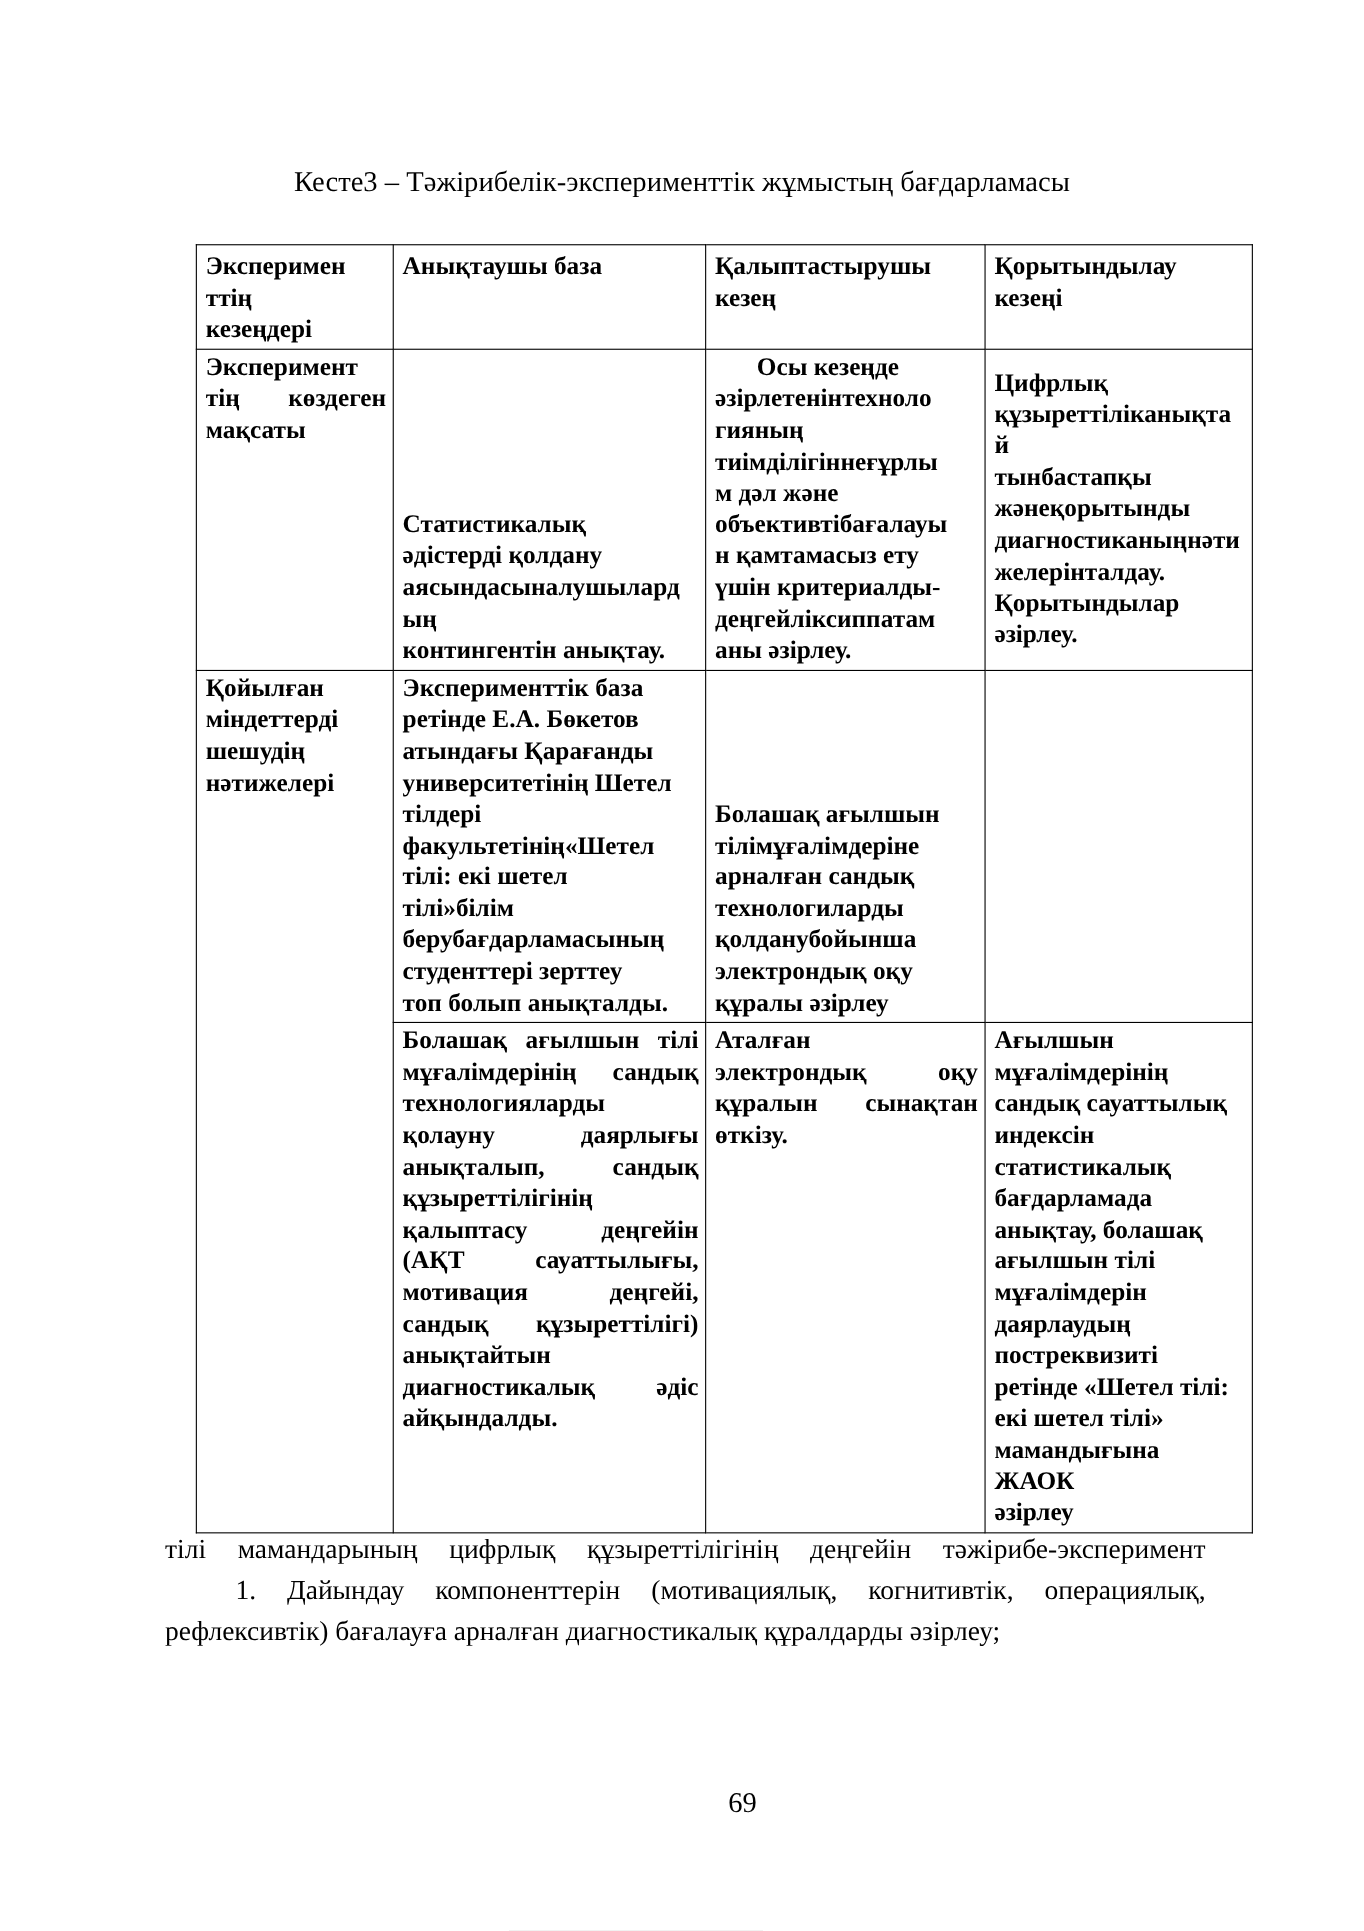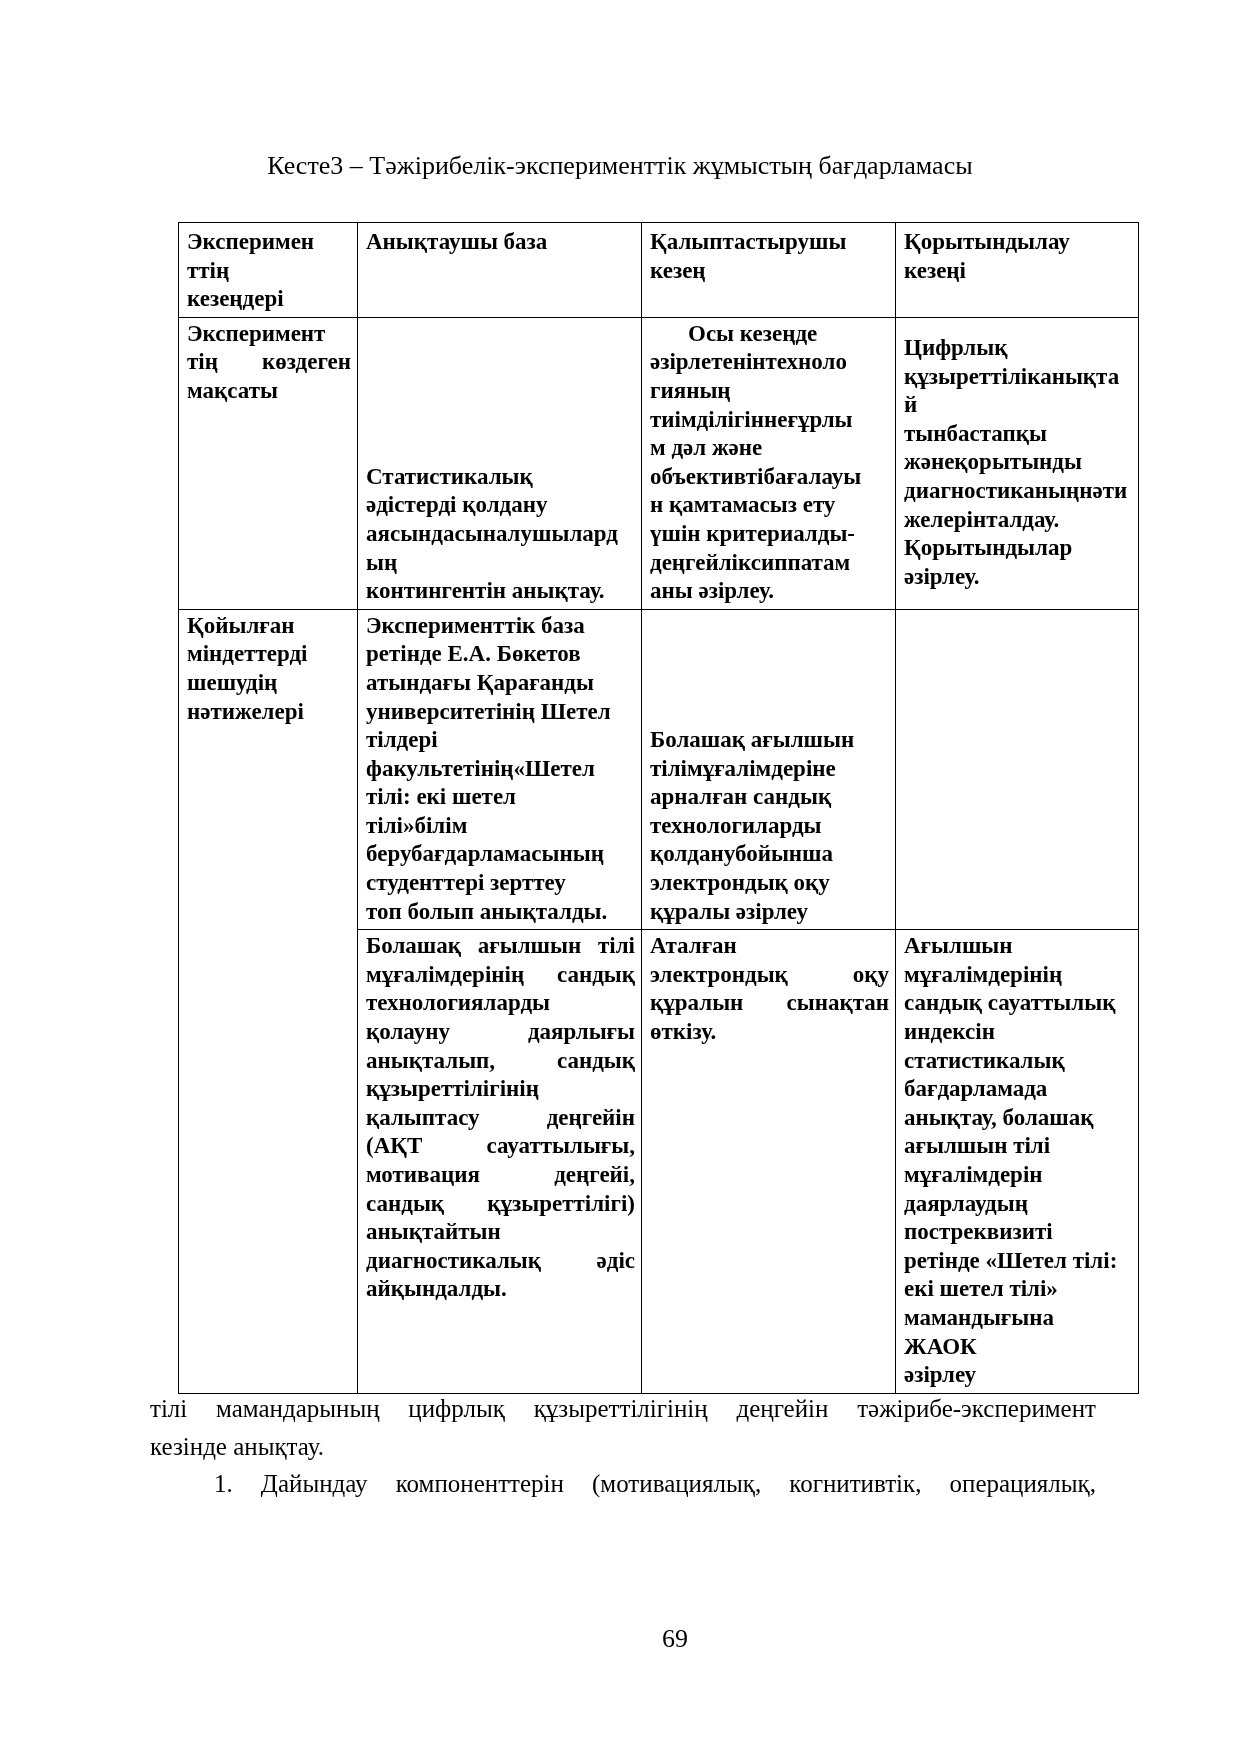--- a/index.html
+++ b/index.html
@@ -176,19 +176,19 @@
 екі шетел тілі»
 мамандығына ЖАОК
 әзірлеу</td>
       </tr>
     </tbody>
       </table>
   </div>
 
   <div class="bodytext">
     <div class="bline just">тілі мамандарының цифрлық құзыреттілігінің деңгейін тәжірибе-эксперимент</div>
-    <div class="bline">кезінде анықтау.</div>
     <div class="bline ind just">1. Дайындау компоненттерін (мотивациялық, когнитивтік, операциялық,</div>
+    <div class="bline">рефлексивтік) бағалауға арналған диагностикалық құралдарды әзірлеу;</div>
   </div>
 
   <div class="pagenum">69</div>
 
 </div>
 
 </body></html>

